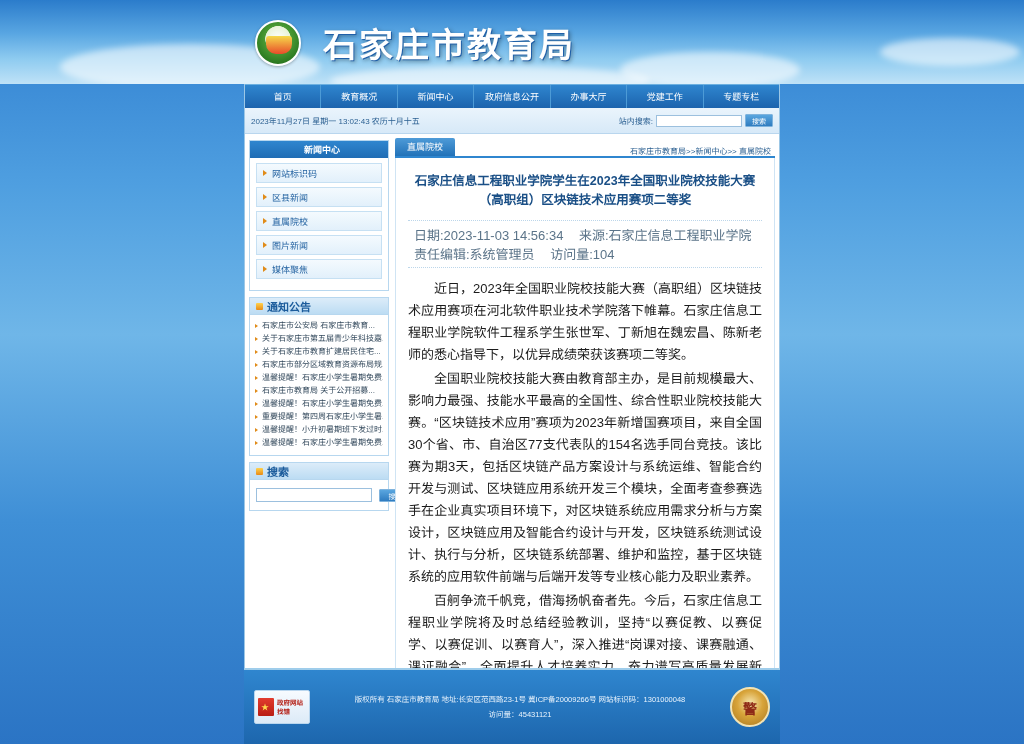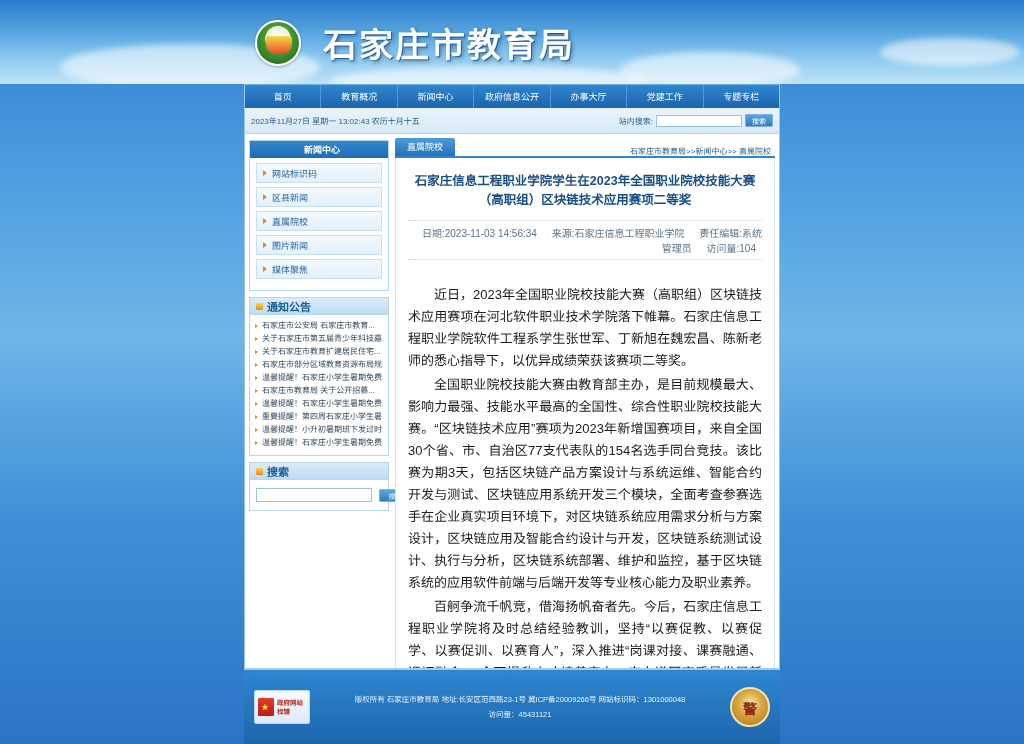--- a/index.html
+++ b/index.html
@@ -230,25 +230,25 @@
     font-size: 12.5px;
     font-weight: bold;
     color: #1a4f86;
     line-height: 19px;
     font-family: "Liberation Sans", sans-serif;
     margin: 4px 6px 10px 6px;
   }
   .art-meta {
     border-top: 1px dotted #bcd6ea;
     border-bottom: 1px dotted #bcd6ea;
-    text-align: right;
-    font-size: 10px;
+    text-align: left;
+    font-size: 13px;
     color: #5b7489;
     padding: 4px 0;
-    margin-bottom: 24px;
+    margin-bottom: 10px;
   }
   .art-meta span { margin: 0 6px; }
   .art-body p {
     font-size: 13px;
     line-height: 22px;
     color: #1b1b1b;
     text-indent: 2em;
     margin: 0 0 2px 0;
     text-align: justify;
   }

